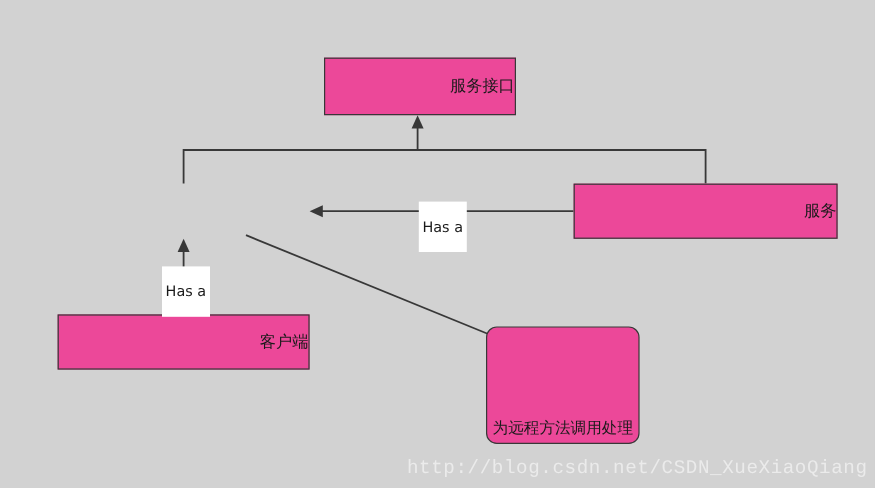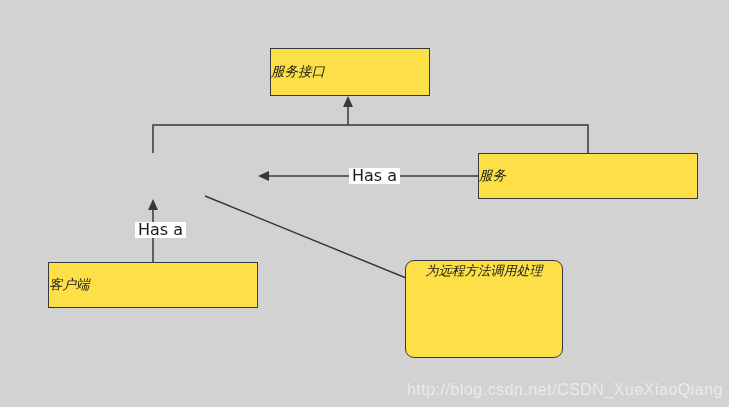--- a/index.html
+++ b/index.html
@@ -16,59 +16,58 @@
   }
   .edges {
     position: absolute;
     left: 0;
     top: 0;
     z-index: 1;
   }
   .node {
     position: absolute;
     z-index: 2;
-    background: #fde047;
+    background: #ec4899;
     border: 1.5px solid #383838;
     display: flex;
     align-items: center;
-    justify-content: flex-start;
+    justify-content: flex-end;
     font-size: 13.5px;
     color: #1a1a1a;
     box-sizing: border-box;
     text-align: center;
-    font-style: italic;
   }
   .node.rounded {
     border-radius: 9px;
     flex-direction: column;
     line-height: 1.6;
     font-size: 13px;
   }
   #node-service-interface { left: 270px; top: 48px;  width: 160px; height: 48px; }
   #node-proxy             { left: 48px;  top: 153px; width: 210px; height: 46px; }
   #node-service           { left: 478px; top: 153px; width: 220px; height: 46px; }
   #node-client            { left: 48px;  top: 262px; width: 210px; height: 46px; }
-  #node-note              { left: 405px; top: 260px; width: 158px; height: 98px; }
+  #node-note              { left: 405px; top: 272px; width: 128px; height: 98px; }
   .edge-label {
     position: absolute;
     z-index: 3;
     background: #ffffff;
     color: #1a1a1a;
-    font-size: 16px;
-    padding: 0 3px;
+    font-size: 12px;
+    padding: 13px 3px;
     line-height: 16px;
   }
   #label-service-proxy { left: 349px; top: 168px; }
   #label-client-proxy  { left: 135px; top: 222px; }
   .watermark {
     position: absolute;
     right: 6px;
     bottom: 8px;
     z-index: 4;
-    font-family: Liberation Sans, sans-serif;
+    font-family: Liberation Mono, monospace;
     font-size: 16px;
     color: rgba(255, 255, 255, 0.55);
     letter-spacing: 0.5px;
     white-space: nowrap;
   }
 </style>
 </head>
 <body>
 
 <div class="canvas">

